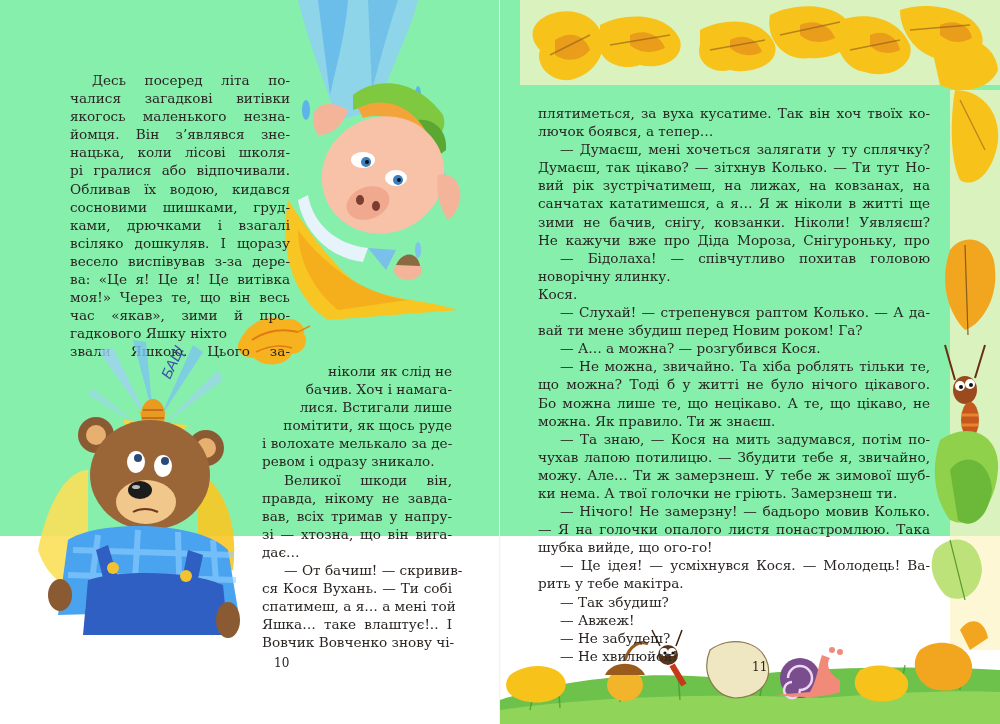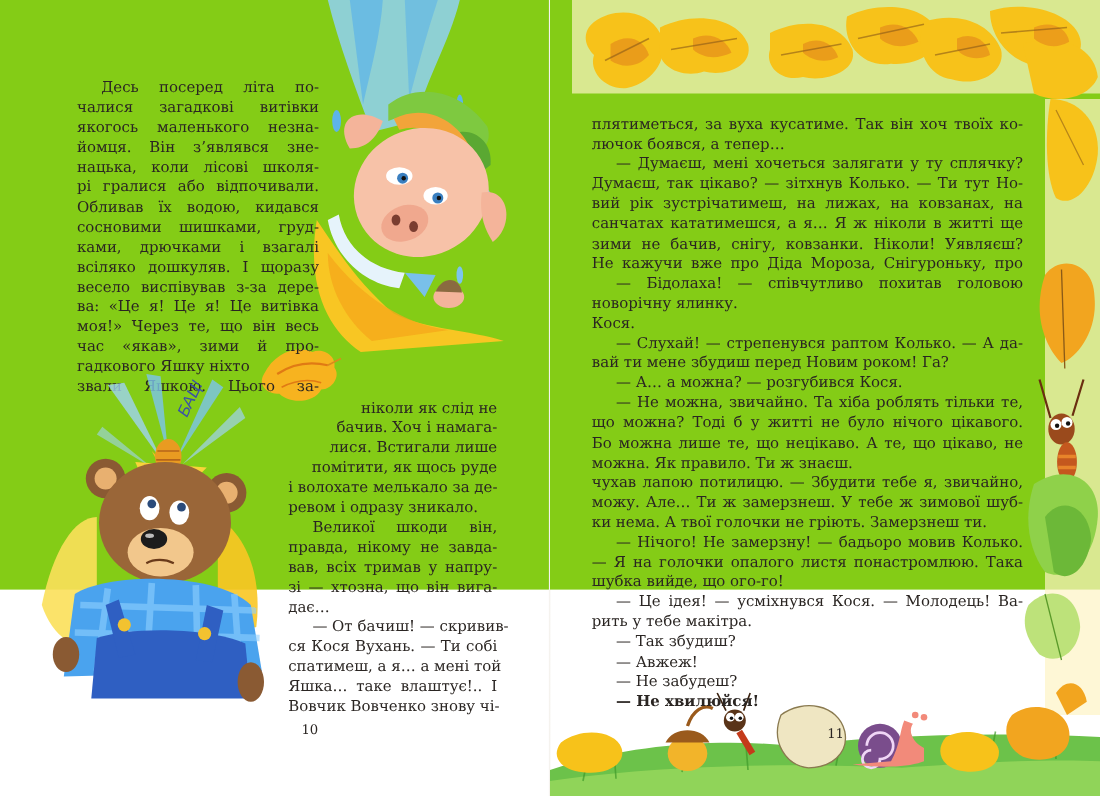--- a/index.html
+++ b/index.html
@@ -1,19 +1,19 @@
 <!DOCTYPE html>
 <html><head>
 <meta charset="utf-8">
 <style>
   html, body { margin:0; padding:0; }
   body { width:1000px; height:724px; position:relative; overflow:hidden; background:#ffffff;
          font-family: "DejaVu Serif", "Liberation Serif", serif; color:#2a2522; }
   .spread { position:absolute; left:0; top:0; width:1000px; height:724px; }
-  .page { position:absolute; top:0; height:536px; background:#84cc16; }
+  .page { position:absolute; top:0; height:536px; background:#86efac; }
   .page-left { left:0; width:500px; }
   .page-right { left:500px; width:500px; }
   .gutter { position:absolute; left:499px; top:0; width:2px; height:724px; background:linear-gradient(90deg,#f1eee8,#fff); }
 
   .txt { position:absolute; font-size:13.6px; line-height:18.1px; text-align:justify; }
   .line { display:block; text-align:justify; text-align-last:justify; white-space:nowrap; }
   .line.last { text-align-last:left; }
   .line.right { text-align:left; text-align-last:right; }
 
   .pagenum { position:absolute; font-size:12px; color:#2a2522;margin-left:20px; }
@@ -293,29 +293,30 @@
       <span class="line" style="padding-left:22px;">— Бідолаха! — співчутливо похитав головою</span>
       <span class="line last">новорічну ялинку.</span>
       <span class="line last">Кося.</span>
       <span class="line" style="padding-left:22px;">— Слухай! — стрепенувся раптом Колько. — А да-</span>
       <span class="line last">вай ти мене збудиш перед Новим роком! Га?</span>
       <span class="line last" style="padding-left:22px;">— А… а можна? — розгубився Кося.</span>
       <span class="line" style="padding-left:22px;">— Не можна, звичайно. Та хіба роблять тільки те,</span>
       <span class="line">що можна? Тоді б у житті не було нічого цікавого.</span>
       <span class="line">Бо можна лише те, що нецікаво. А те, що цікаво, не</span>
       <span class="line last">можна. Як правило. Ти ж знаєш.</span>
+      <span class="line" style="padding-left:22px;">— Та знаю, — Кося на мить задумався, потім по-</span>
       <span class="line">чухав лапою потилицю. — Збудити тебе я, звичайно,</span>
       <span class="line">можу. Але… Ти ж замерзнеш. У тебе ж зимової шуб-</span>
       <span class="line last">ки нема. А твої голочки не гріють. Замерзнеш ти.</span>
       <span class="line" style="padding-left:22px;">— Нічого! Не замерзну! — бадьоро мовив Колько.</span>
       <span class="line">— Я на голочки опалого листя понастромлюю. Така</span>
       <span class="line last">шубка вийде, що ого-го!</span>
       <span class="line" style="padding-left:22px;">— Це ідея! — усміхнувся Кося. — Молодець! Ва-</span>
       <span class="line last">рить у тебе макітра.</span>
       <span class="line last" style="padding-left:22px;">— Так збудиш?</span>
       <span class="line last" style="padding-left:22px;">— Авжеж!</span>
       <span class="line last" style="padding-left:22px;">— Не забудеш?</span>
-      <span class="line last" style="padding-left:22px;font-weight:bold;">— Не хвилюйся!</span>
+      <span class="line last" style="padding-left:22px;">— Не хвилюйся!</span>
     </div>
 
     <div class="pagenum" style="left:232px; top:660px;">11</div>
   </div>
 </div>
 
 </body></html>

